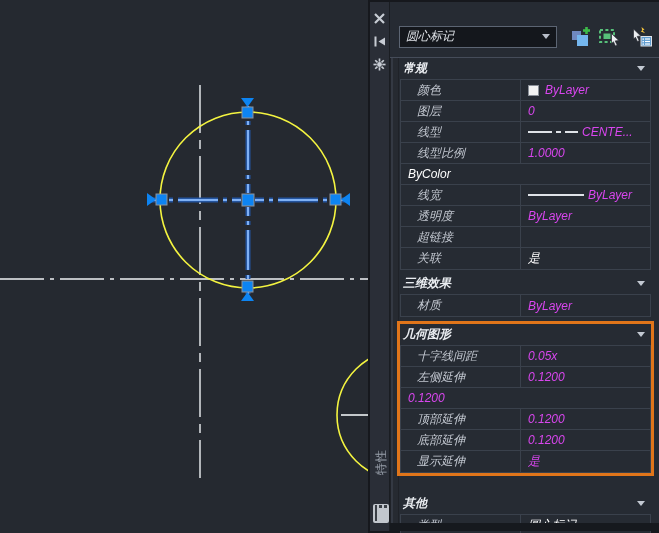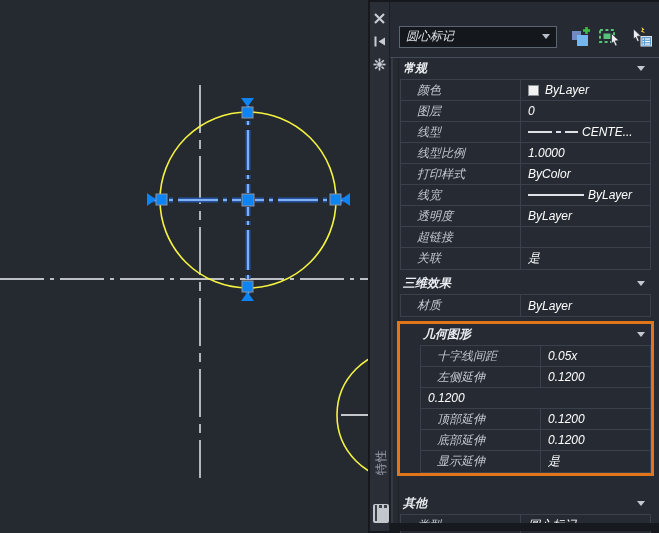--- a/index.html
+++ b/index.html
@@ -66,29 +66,29 @@
   .sec-head { height:21px; display:flex; align-items:center; padding:0 6px 0 3px;
     font-weight:bold; color:#eaedf1; cursor:pointer; }
   .sec-head .sh-caret { margin-left:auto; width:0; height:0;
     border-left:4px solid transparent; border-right:4px solid transparent;
     border-top:5px solid #c3c9d2; }
   .sec-rows { border:1px solid #3a414c; }
   .prow { height:21px; display:flex; border-bottom:1px solid #3a414c; background:#262b33; }
   .prow:last-child { border-bottom:none; }
   .plabel { width:120px; border-right:1px solid #3a414c; color:#c2c7d0;
     padding-left:16px; display:flex; align-items:center; overflow:hidden; white-space:nowrap; }
-  .pvalue { flex:1; padding-left:7px; display:flex; align-items:center; color:#ffffff;
+  .pvalue { flex:1; padding-left:7px; display:flex; align-items:center; color:#d946ef;
     cursor:pointer; overflow:hidden; white-space:nowrap; }
   .pvalue.readonly { color:#ffffff; cursor:default; }
   .swatch { width:11px; height:11px; background:#f2f2f2; border:1px solid #8a8f98;
     margin-right:6px; flex:none; }
   .seg { display:inline-block; border-top:2px solid #dfe3e8; height:0; margin-right:4px; flex:none;}
 
   .sec.geo { outline:3px solid #e0751a; outline-offset:0px; position:relative; z-index:2;
-    margin-top:7px; margin-bottom:20px;padding-left:20px; }
+    margin-top:7px; margin-bottom:20px; }
 
   .bottom-edge { position:absolute; left:0; bottom:0; width:100%; height:8px;
     background:#16191e; z-index:3; }
 </style>
 </head>
 <body>
 
 <svg id="cad" width="368" height="533" viewBox="0 0 368 533">
 
   <line x1="0" y1="279" x2="368" y2="279" stroke-width="1.4" fill="none" stroke-dasharray="44 6 4 6" stroke="#eef1f4"></line>
@@ -243,21 +243,20 @@
                 <i class="seg" style="width:5px"></i>
                 <i class="seg" style="width:13px"></i>
                 <span>CENTE...</span>
               </span>
             </div>
             <div class="prow">
               <span class="plabel">线型比例</span>
               <span class="pvalue">1.0000</span>
             </div>
             <div class="prow">
-              <span class="plabel">打印样式</span>
               <span class="pvalue readonly">ByColor</span>
             </div>
             <div class="prow">
               <span class="plabel">线宽</span>
               <span class="pvalue">
                 <i class="seg" style="width:56px"></i>
                 <span>ByLayer</span>
               </span>
             </div>
             <div class="prow">

